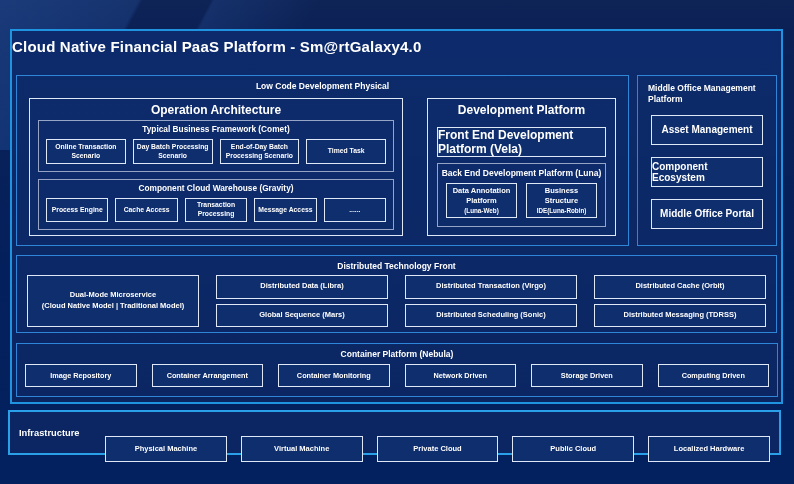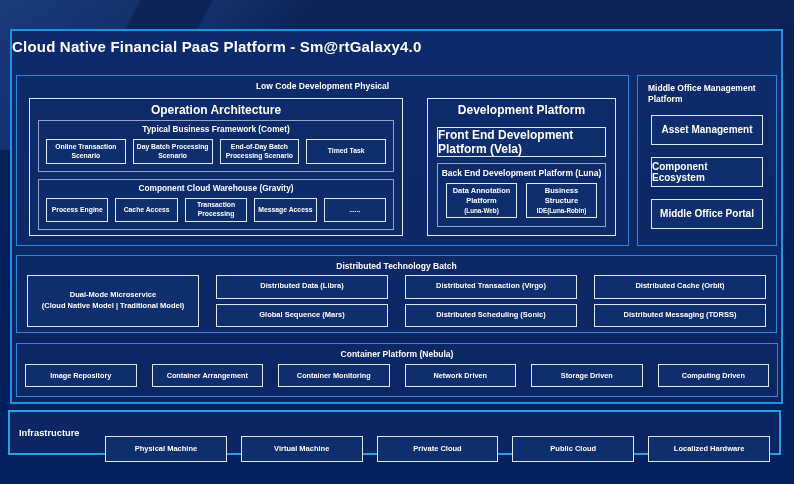--- a/index.html
+++ b/index.html
@@ -154,21 +154,21 @@
     <div class="panel p-middleoffice">
       <div class="mo-label">Middle Office Management Platform</div>
       <div class="mo-list">
         <div class="mo-leaf">Asset Management</div>
         <div class="mo-leaf">Component Ecosystem</div>
         <div class="mo-leaf">Middle Office Portal</div>
       </div>
     </div>
 
     <div class="panel p-distributed">
-      <div class="panel-label">Distributed Technology Batch</div>
+      <div class="panel-label">Distributed Technology Front</div>
       <div class="dist-grid">
         <div class="dist-leaf dual">
           <span>Dual-Mode Microservice</span>
           <span>(Cloud Native Model | Traditional Model)</span>
         </div>
         <div class="dist-leaf">Distributed Data (Libra)</div>
         <div class="dist-leaf">Distributed Transaction (Virgo)</div>
         <div class="dist-leaf">Distributed Cache (Orbit)</div>
         <div class="dist-leaf">Global Sequence (Mars)</div>
         <div class="dist-leaf">Distributed Scheduling (Sonic)</div>

